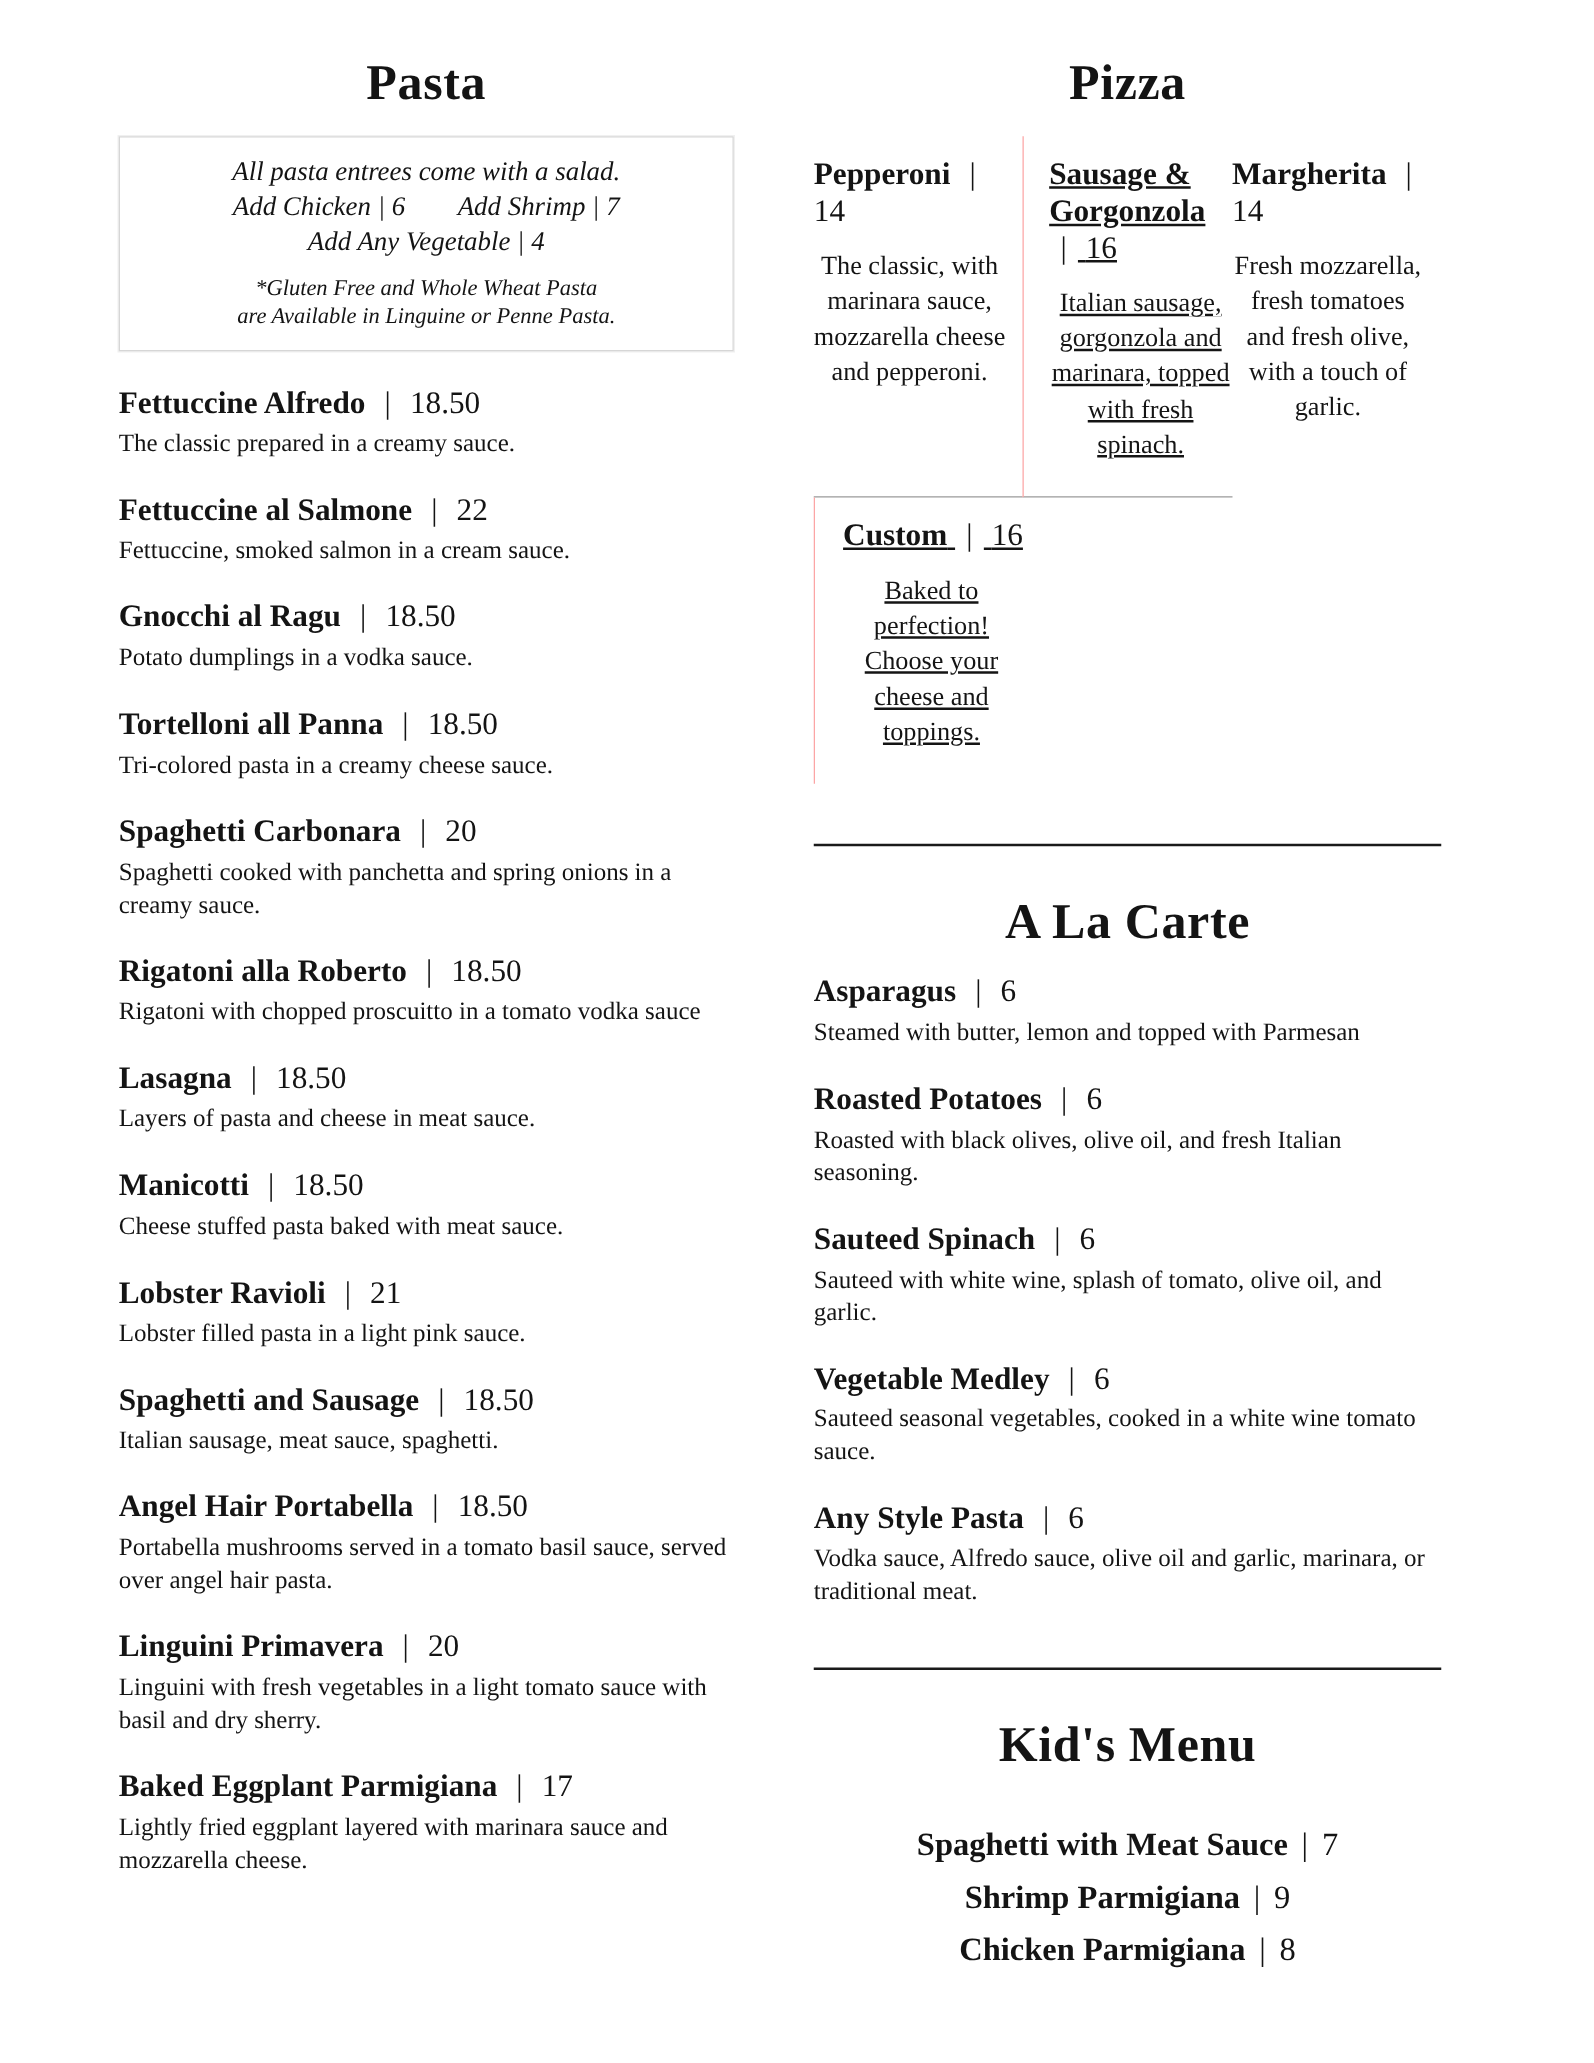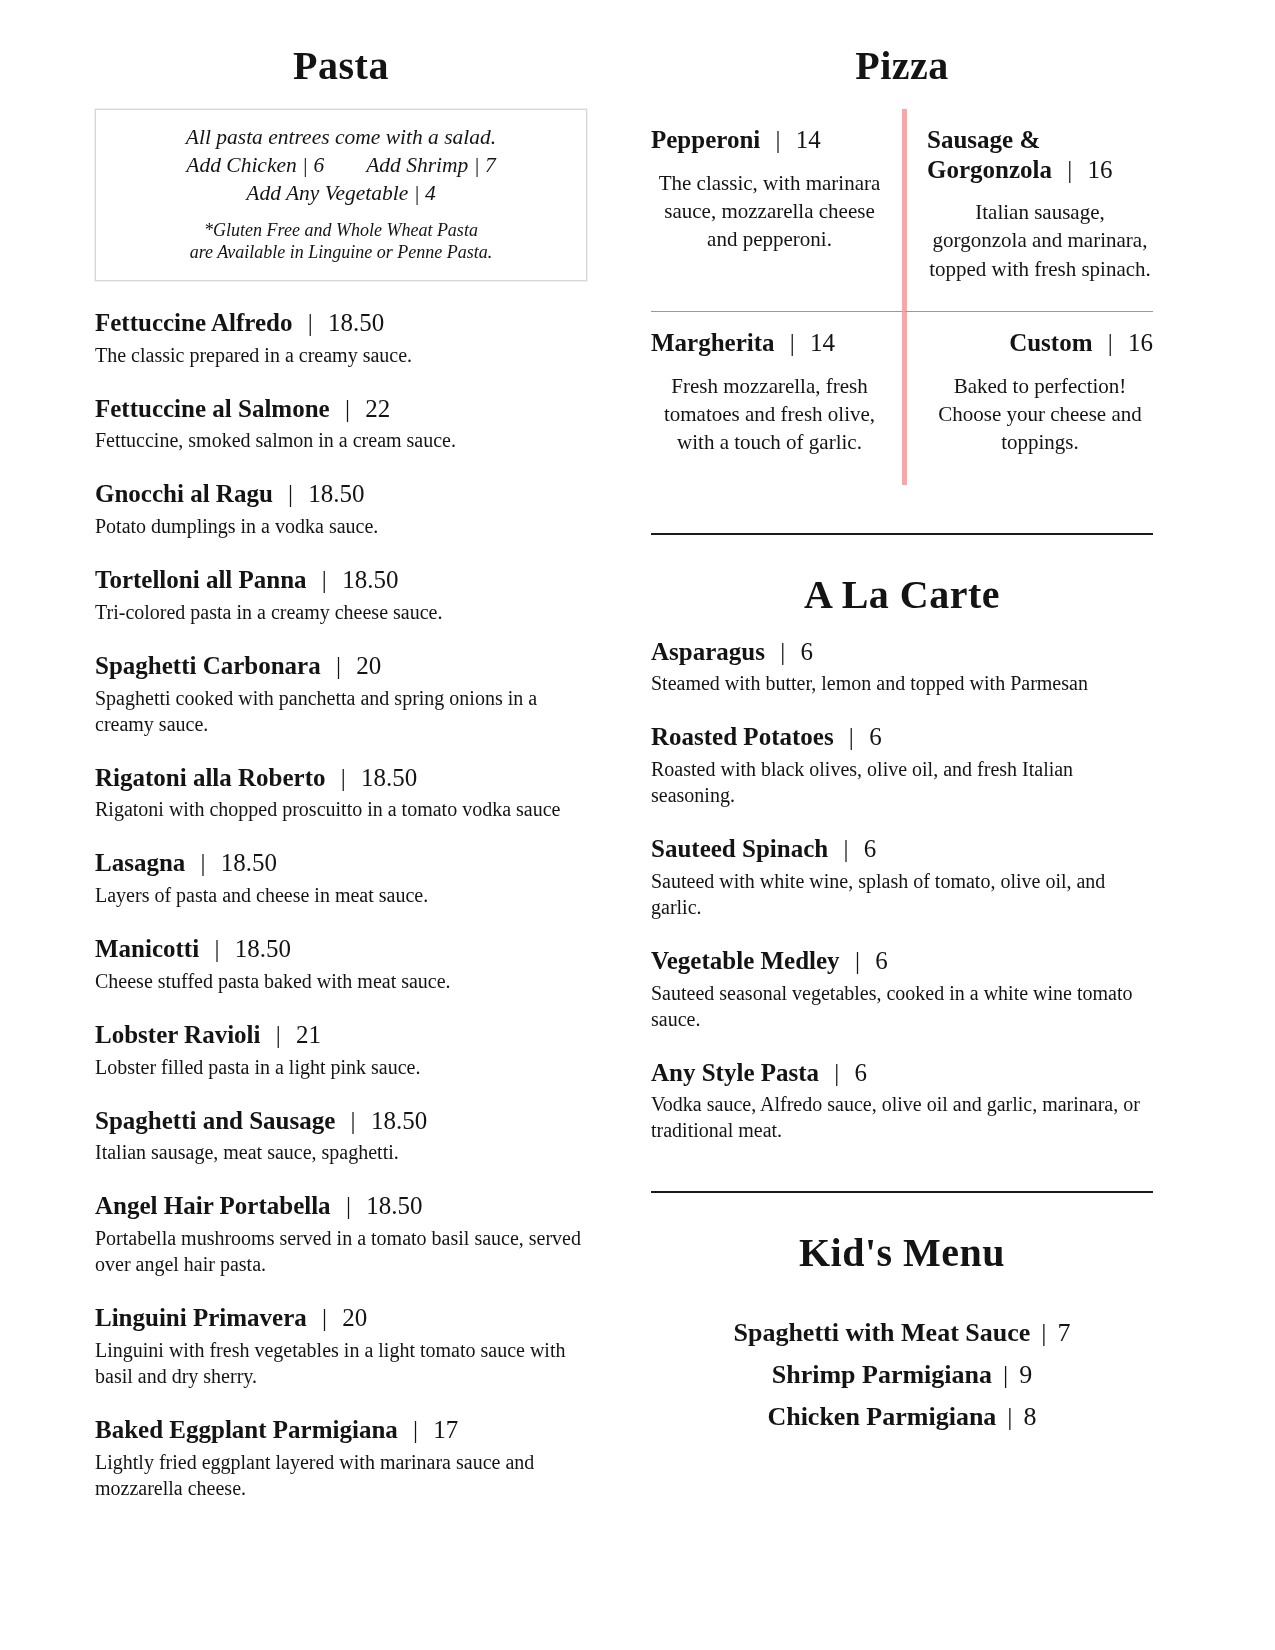--- a/index.html
+++ b/index.html
@@ -45,26 +45,26 @@
   .menu-item { margin-bottom: 27px; }
   .item-head { font-size: 25px; line-height: 1.15; }
   .item-name { font-weight: bold; }
   .item-sep  { font-weight: normal; margin: 0 9px; }
   .item-price{ font-weight: normal; }
   .item-desc { font-size: 20px; line-height: 1.3; margin-top: 4px; }
 
   
   .pizza-grid {
     display: grid;
-    grid-template-columns: 1fr 1fr;
+    grid-template-columns: 1fr 1fr 1fr;
     margin-top: 14px;
   }
   .pizza-cell { box-sizing: border-box; padding: 16px 0 28px 0; }
   .pizza-cell.cl { padding-right: 14px; }
-  .pizza-cell.cr { padding-left: 20px; border-left: 5px solid #fca5a5; }
+  .pizza-cell.cr { padding-left: 20px; border-left: 1px solid #fca5a5; text-decoration: underline; }
   .pizza-cell.ct { border-bottom: 1px solid #9a9a9a; }
   .pizza-head {
     font-size: 25px;
     font-weight: bold;
     line-height: 1.18;
   }
   .pizza-head .item-sep, .pizza-head .item-price { font-weight: normal; }
   .pizza-desc {
     font-size: 21px;
     text-align: center;

